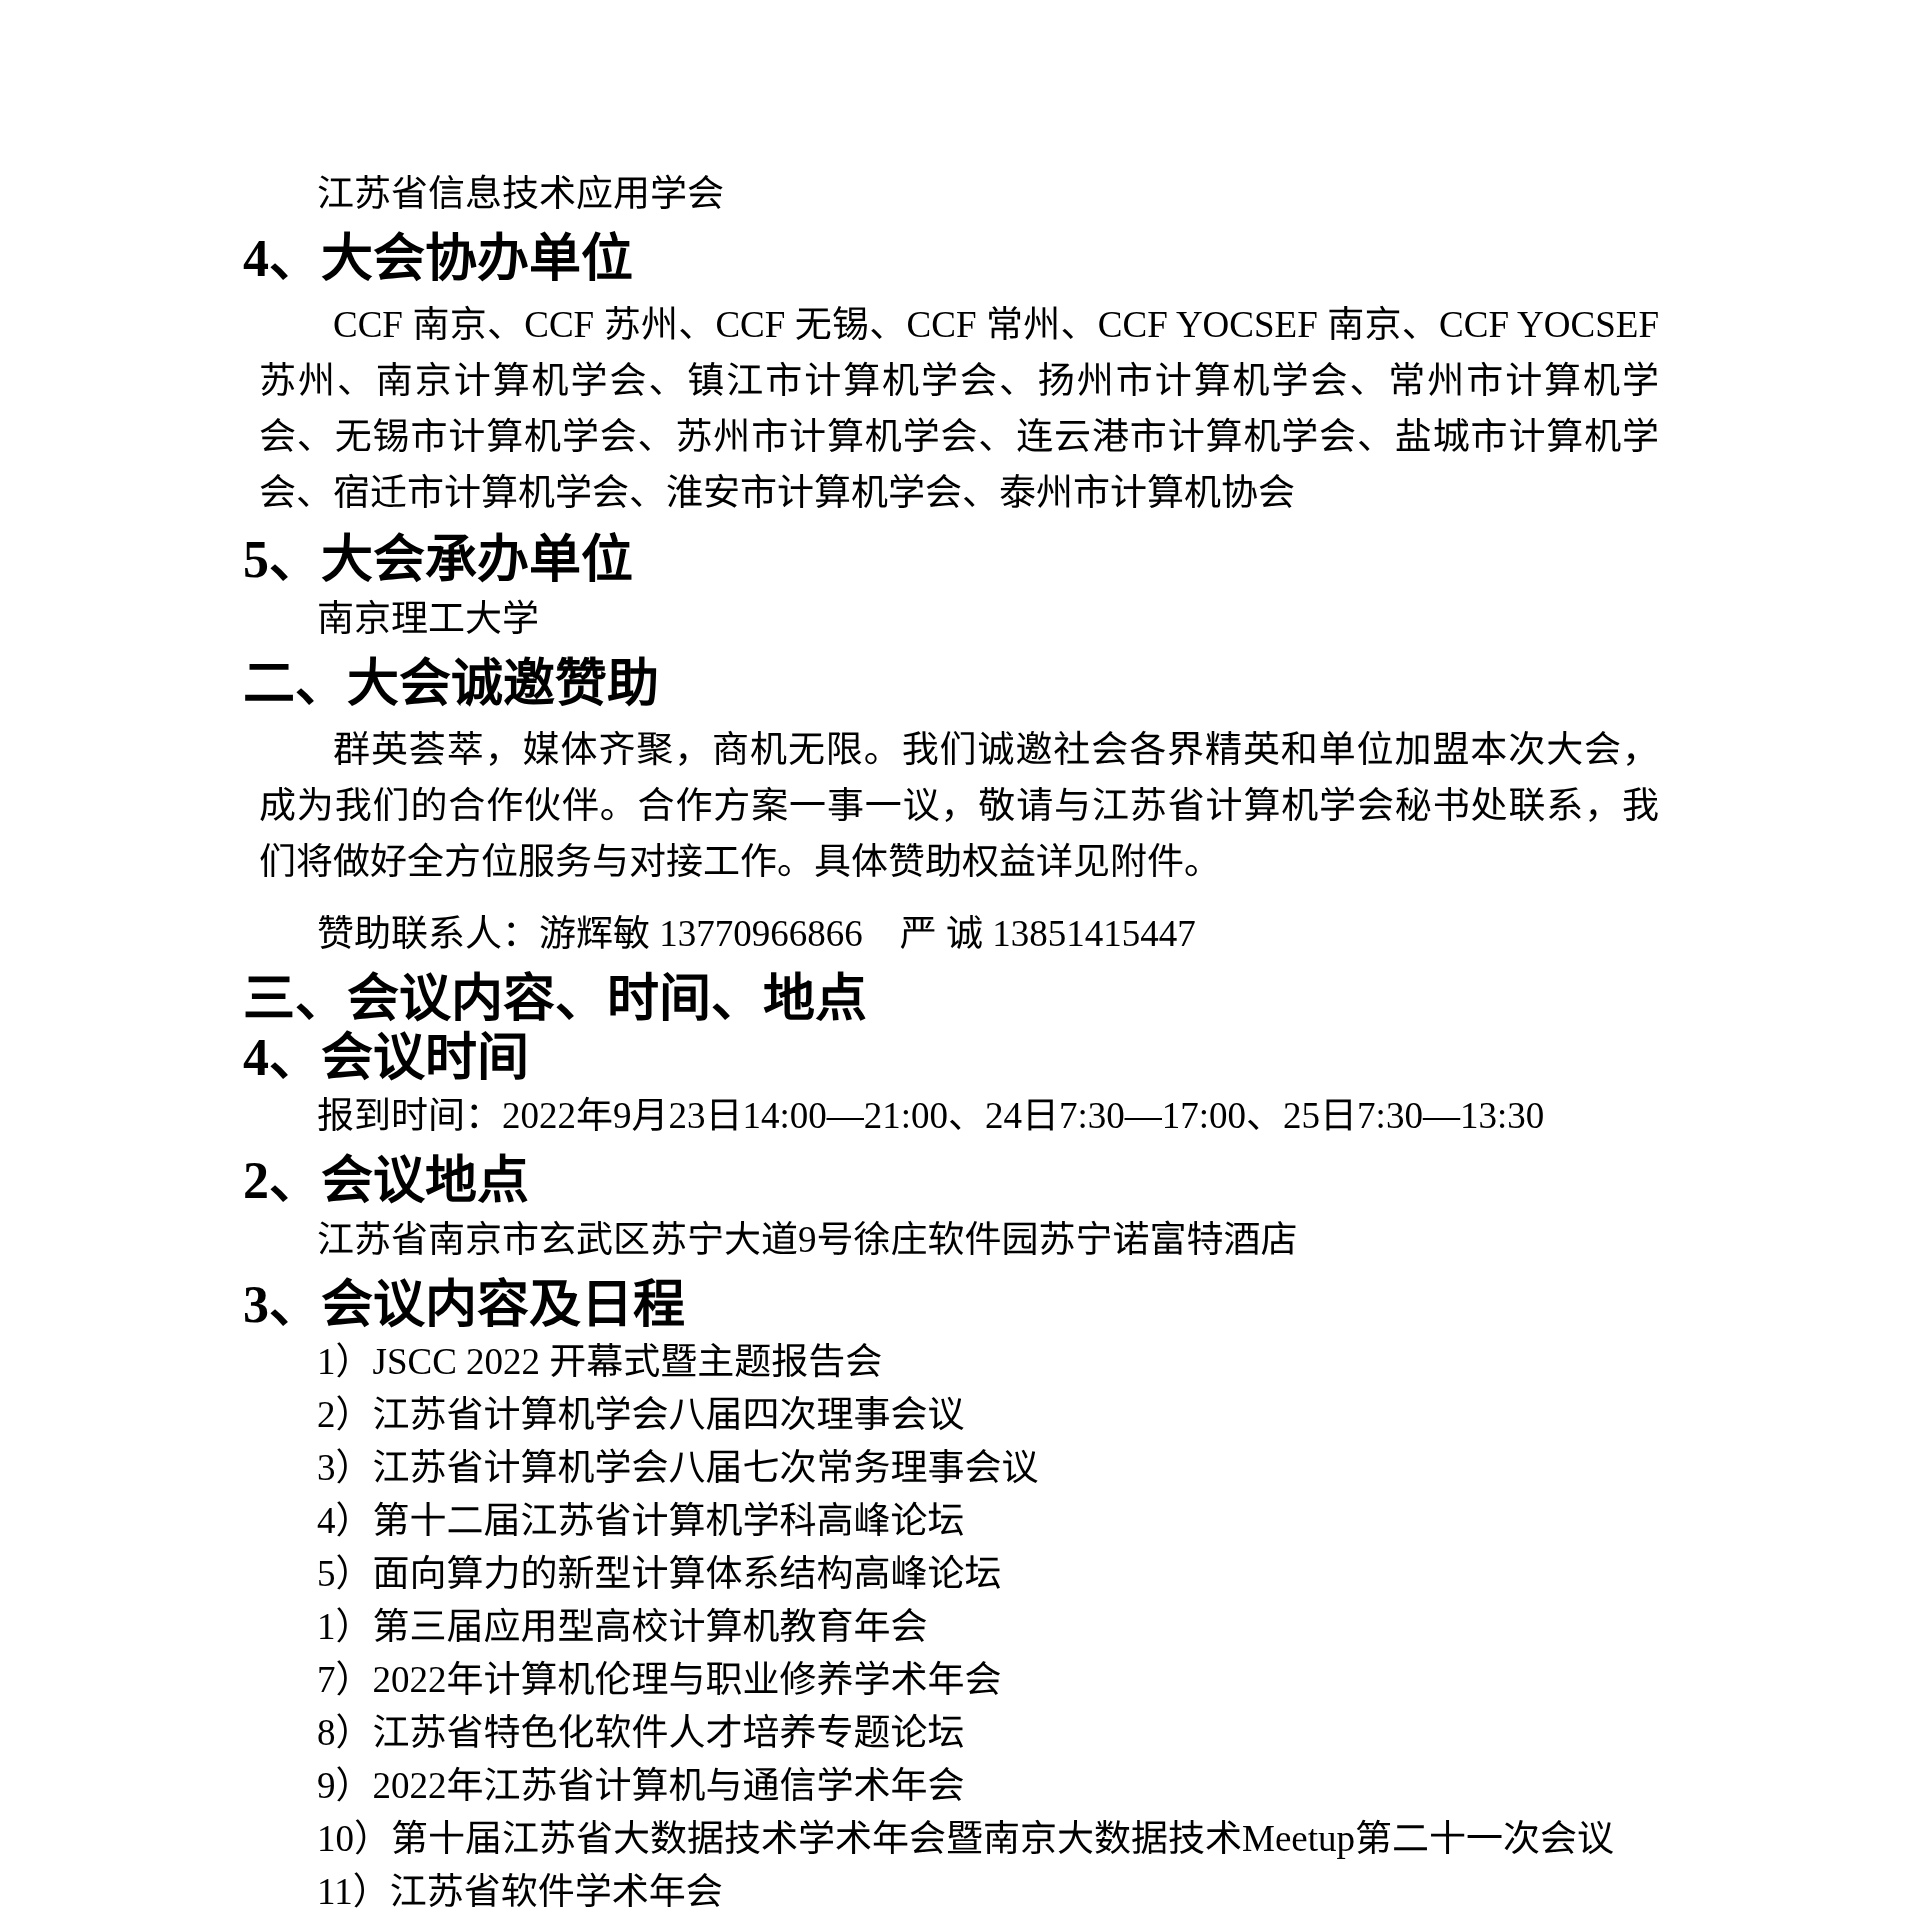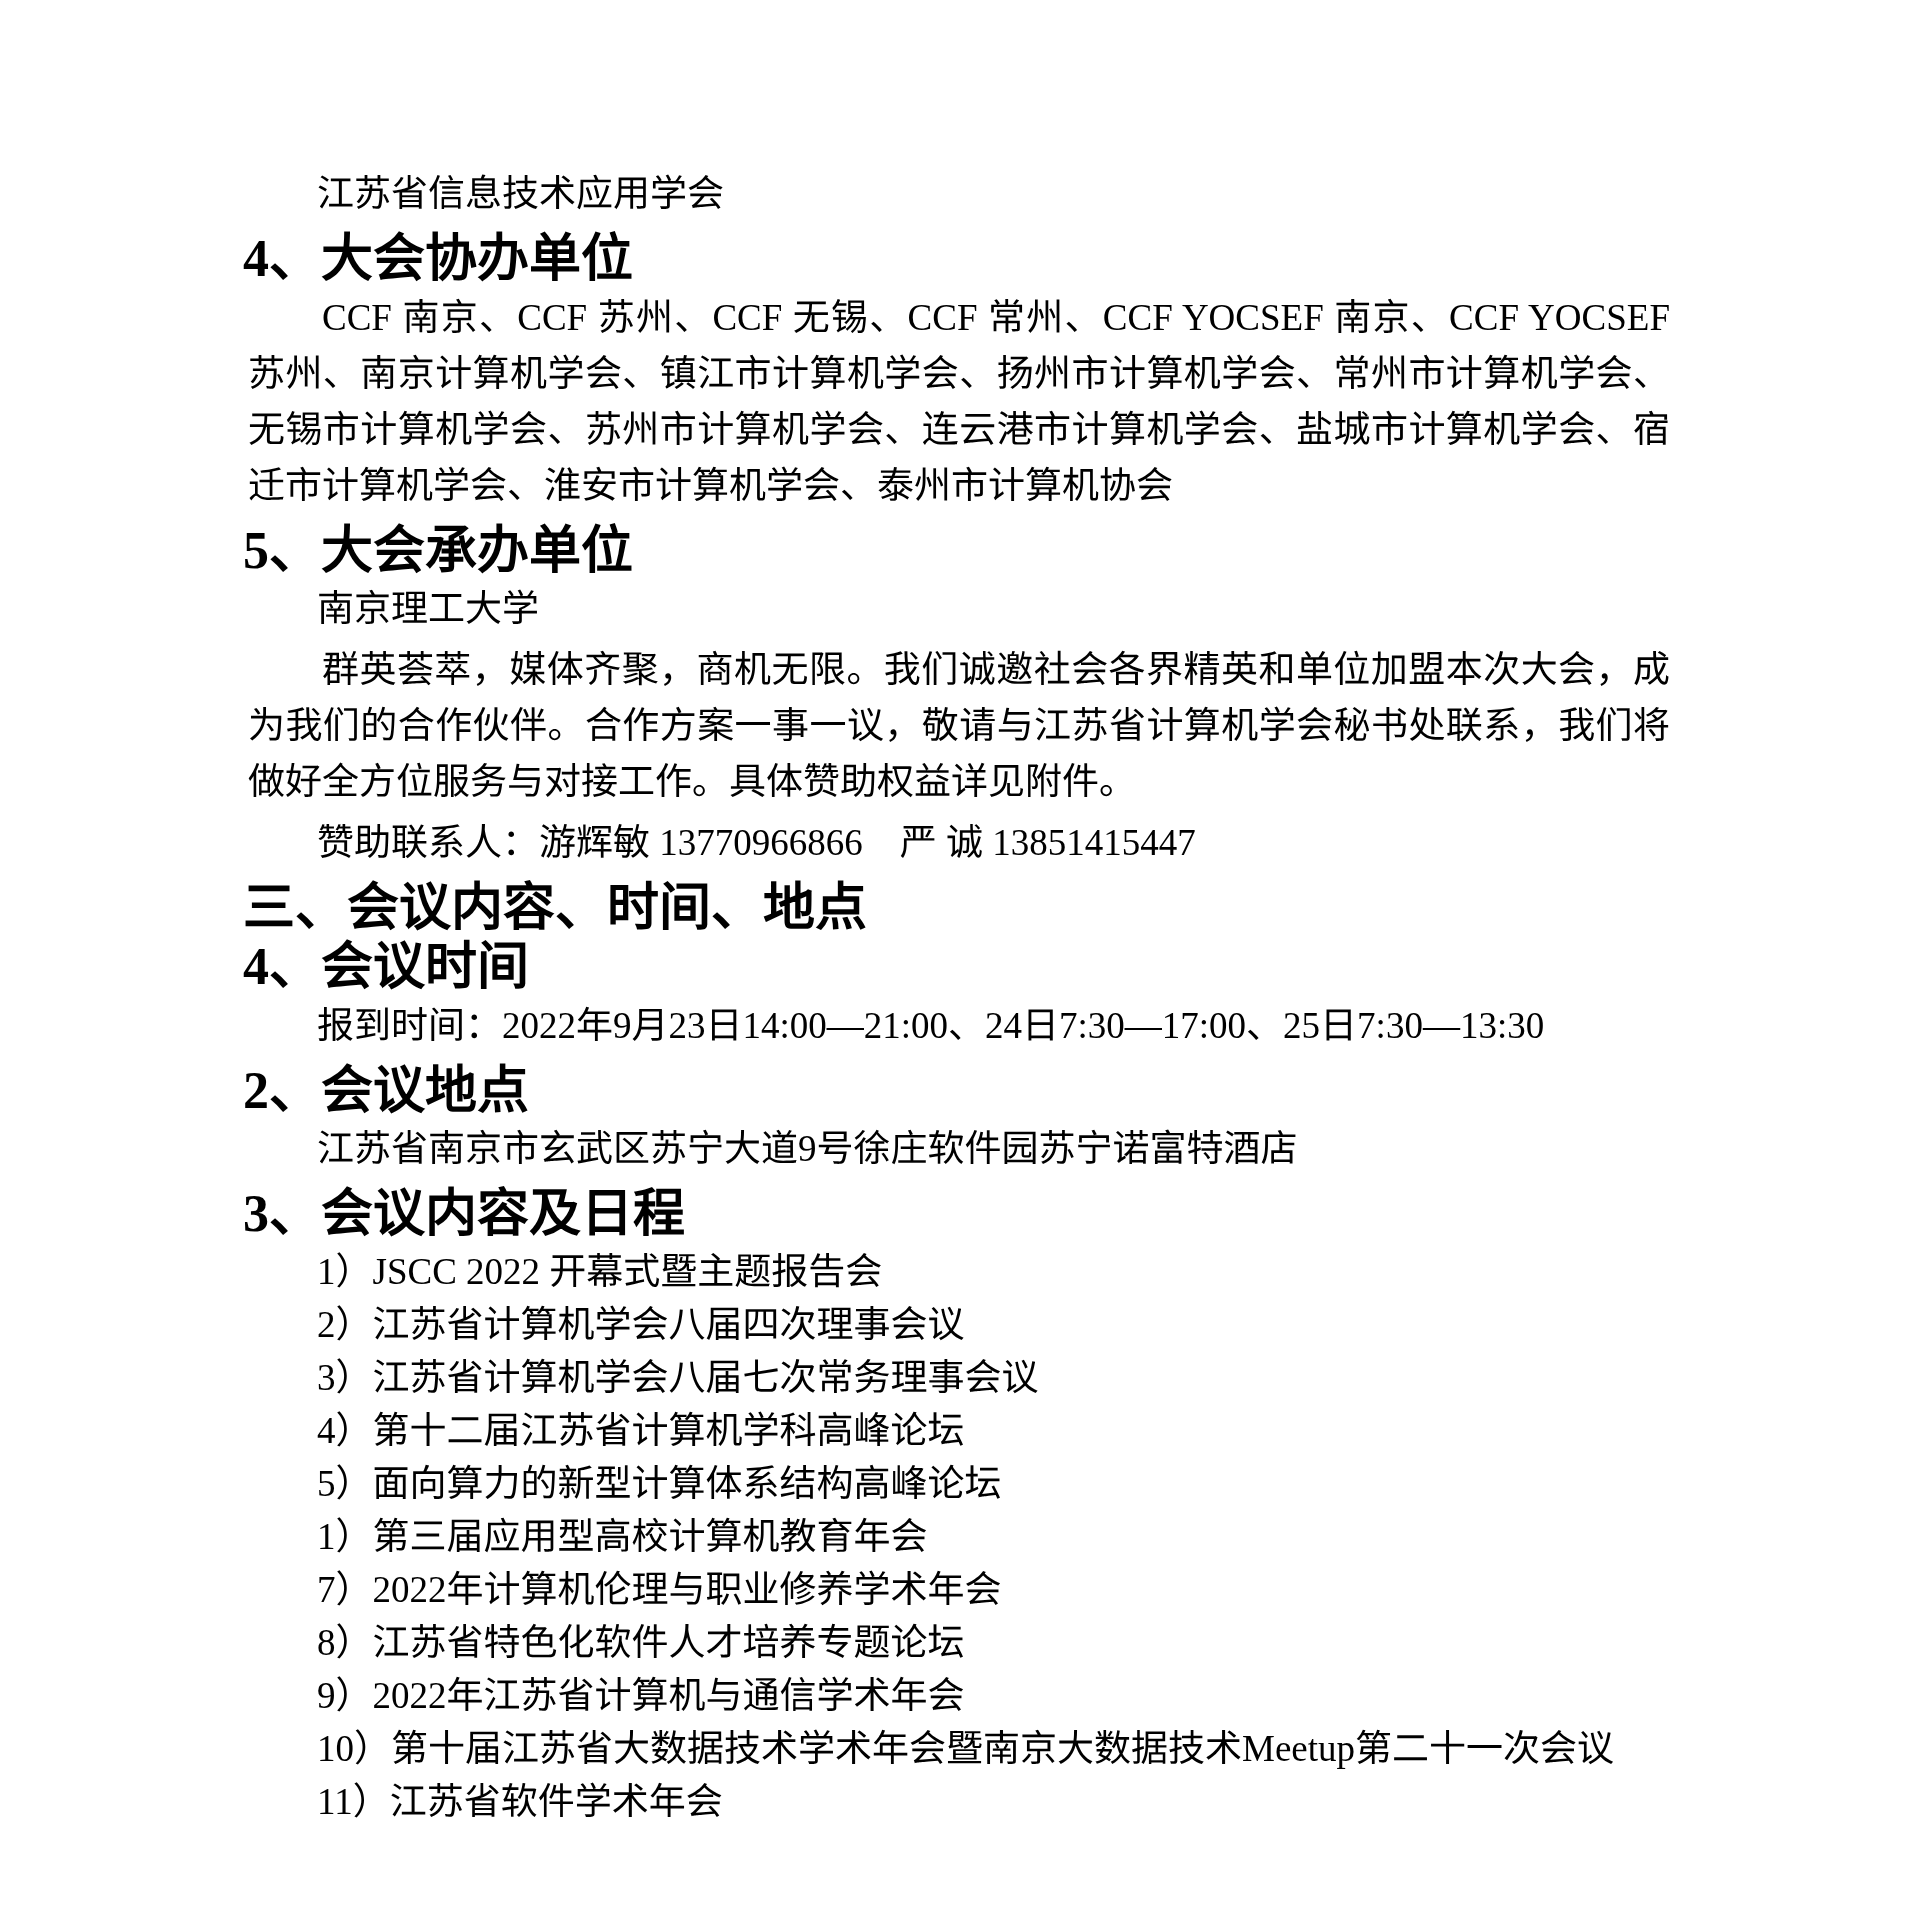--- a/index.html
+++ b/index.html
@@ -23,21 +23,21 @@
     line-height: 56px;
     margin: 0;
     white-space: pre-wrap;
   }
   .indent {
     text-indent: 74px;
   }
   .para {
     font-size: 37px;
     line-height: 56px;
-    margin: 5px;
+    margin: 16px;
     text-align: justify;
     text-indent: 74px;
   }
   .heading {
     font-size: 52px;
     line-height: 45px;
     font-weight: 700;
     margin: 14px 0 8.5px 0;
   }
   .agenda .body-line {
@@ -55,20 +55,21 @@
   <p class="body-line indent">江苏省信息技术应用学会</p>
 
   <h3 class="heading">4、大会协办单位</h3>
 
   <p class="para">CCF 南京、CCF 苏州、CCF 无锡、CCF 常州、CCF YOCSEF 南京、CCF YOCSEF 苏州、南京计算机学会、镇江市计算机学会、扬州市计算机学会、常州市计算机学会、无锡市计算机学会、苏州市计算机学会、连云港市计算机学会、盐城市计算机学会、宿迁市计算机学会、淮安市计算机学会、泰州市计算机协会</p>
 
   <h3 class="heading">5、大会承办单位</h3>
 
   <p class="body-line indent">南京理工大学</p>
 
+  <h2 class="heading">二、大会诚邀赞助</h2>
 
   <p class="para"><span>群英荟萃，媒体齐聚，商机无限。我们诚邀社会各界精英和单位加盟本次大会，成为我们的合作伙伴。合作方案一事一议，敬请与江苏省计算机学会秘书处联系，我们将做好全方位服务与对接工作。</span><span class="bold">具体赞助权益详见附件。</span></p>
 
   <p class="body-line indent">赞助联系人：游辉敏 13770966866　严 诚 13851415447</p>
 
   <h2 class="heading">三、会议内容、时间、地点</h2>
 
   <h3 class="heading">4、会议时间</h3>
 
   <p class="body-line indent">报到时间：2022年9月23日14:00—21:00、24日7:30—17:00、25日7:30—13:30</p>

